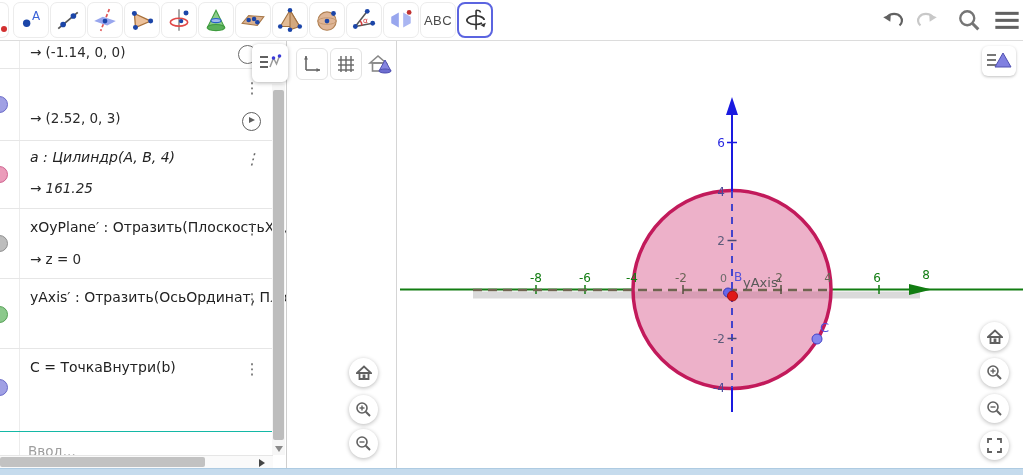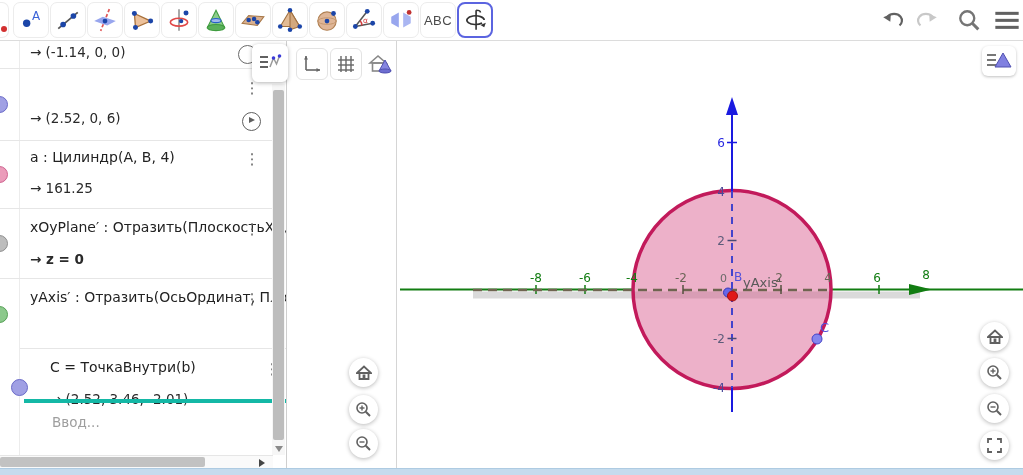--- a/index.html
+++ b/index.html
@@ -29,21 +29,21 @@
   .m-blue{background:#a0a0e4;border-color:#6a6ac8;}
   .m-pink{background:#eb9cba;border-color:#cf6390;}
   .m-gray{background:#bdbdbd;border-color:#8f8f8f;}
   .m-green{background:#8cc98c;border-color:#55a055;}
   .kebab{position:absolute;left:244px;width:16px;height:20px;font-size:15px;color:#666;
          text-align:center;line-height:18px;cursor:pointer;letter-spacing:0;}
   .playbtn{position:absolute;left:242px;width:19px;height:19px;border:1.6px solid #5f5f5f;border-radius:50%;
            box-sizing:border-box;cursor:pointer;}
   .playbtn::after{content:"";position:absolute;left:6px;top:4.2px;border-left:6px solid #5f5f5f;
                   border-top:3.8px solid transparent;border-bottom:3.8px solid transparent;}
-  #input-row{position:absolute;left:0;top:358px;width:273px;height:37px;border-top:4px solid #14b8a6;margin-left:24px;}
+  #input-row{position:absolute;left:0;top:390px;width:273px;height:37px;border-top:1px solid #14b8a6;}
   #algebra-input{position:absolute;left:26px;top:7px;width:220px;height:22px;border:none;outline:none;
                  font-size:13.5px;color:#444;font-family:"DejaVu Sans",sans-serif;}
   #algebra-input::placeholder{color:#9e9e9e;}
   
   #vscroll{position:absolute;right:1px;top:43px;width:13px;height:371px;background:#f6f6f6;}
   #vscroll .thumb{position:absolute;left:1px;top:6px;width:11px;height:350px;background:#bdbdbd;border-radius:2px;}
   #vscroll-arrow{position:absolute;right:3px;top:405px;width:0;height:0;border-left:4px solid transparent;
                  border-right:4px solid transparent;border-top:6px solid #8a8a8a;cursor:pointer;}
   #hscroll{position:absolute;left:0;top:414px;width:273px;height:13px;background:#fafafa;border-top:1px solid #e6e6e6;}
   #hscroll .thumb{position:absolute;left:0;top:1px;width:205px;height:10px;background:#c2c2c2;border-radius:2px;}
@@ -211,49 +211,48 @@
   <div id="algebra">
     <div class="marble-divider"></div>
 
     <div class="arow first" style="top:0;height:27px;">
       <span class="aval" style="top:3px;">→  (-1.14, 0, 0)</span>
       <span class="partial-play" style="top:4px;"></span>
     </div>
 
     <div class="arow" style="top:27px;height:72px;">
       <span class="marble m-blue" style="top:27px;"></span>
-      <span class="aval" style="top:41px;">→  (2.52, 0, 6)</span>
+      <span class="aval" style="top:41px;">→  (2.52, 0, 3)</span>
       <span class="kebab" style="top:10px;">⋮</span>
       <span class="playbtn" style="top:43px;"></span>
     </div>
 
-    <div class="arow" style="top:99px;height:68px;">
+    <div class="arow" style="top:99px;height:68px;font-style:italic;">
       <span class="marble m-pink" style="top:25px;"></span>
       <span class="adef" style="top:8px;">a : Цилиндр(A, B, 4)</span>
       <span class="aval" style="top:39px;">→  161.25</span>
       <span class="kebab" style="top:9px;">⋮</span>
     </div>
 
     <div class="arow" style="top:167px;height:70px;">
       <span class="marble m-gray" style="top:26px;"></span>
       <span class="adef" style="top:10px;">xOyPlane′ : Отразить(ПлоскостьXY, Пл</span>
-      <span class="aval" style="top:42px;font-weight:bold;">→  z = 0</span>
+      <span class="aval" style="top:42px;">→  z = 0</span>
       <span class="kebab" style="top:11px;">⋮</span>
     </div>
 
     <div class="arow" style="top:237px;height:70px;">
       <span class="marble m-green" style="top:27px;"></span>
       <span class="adef" style="top:10px;">yAxis′ : Отразить(ОсьОрдинат, Плоско</span>
       <span class="kebab" style="top:11px;">⋮</span>
     </div>
 
-    <div class="arow" style="top:307px;height:70px;margin-left:20px;">
+    <div class="arow" style="top:307px;height:70px;">
       <span class="marble m-blue" style="top:30px;"></span>
       <span class="adef" style="top:10px;">C  =  ТочкаВнутри(b)</span>
-      <span class="aval" style="top:42px;">→  (2.52, 3.46, -2.01)</span>
       <span class="kebab" style="top:11px;">⋮</span>
     </div>
 
     <div id="input-row">
       <input id="algebra-input" type="text" placeholder="Ввод..." style="">
     </div>
 
     <div id="hscroll">
       <div class="thumb"></div>
       <div id="hscroll-arrow"></div>

